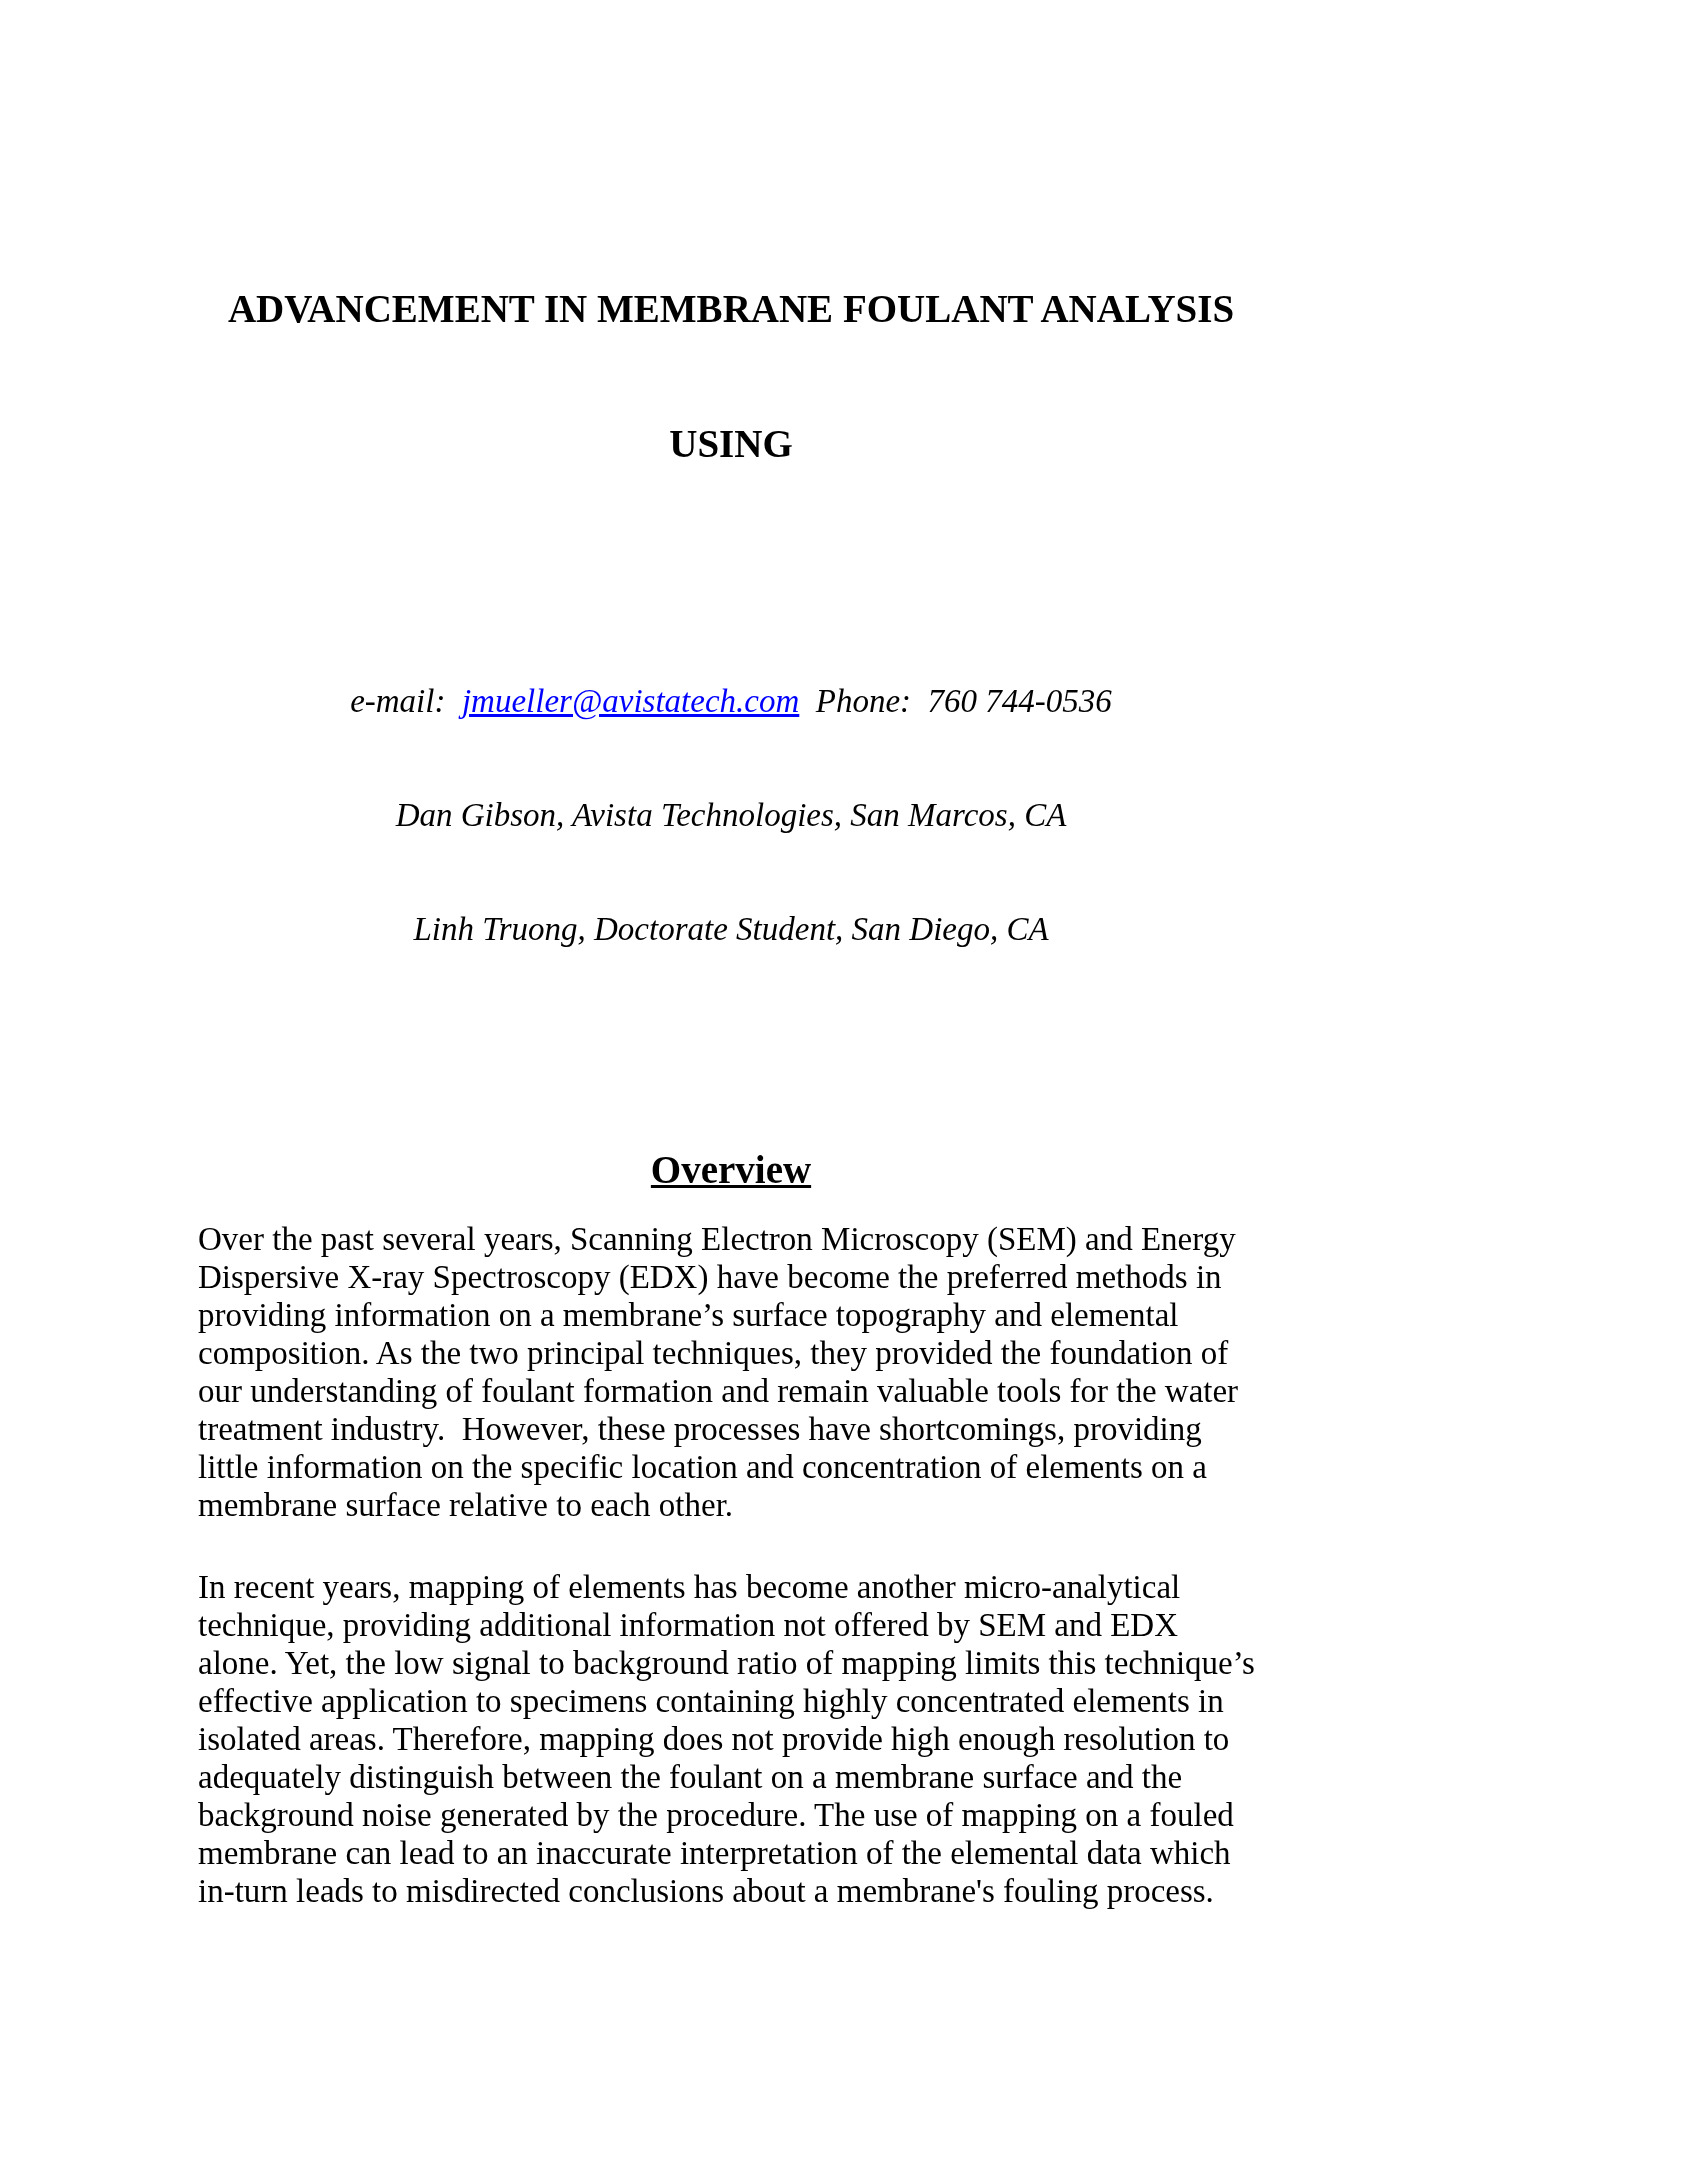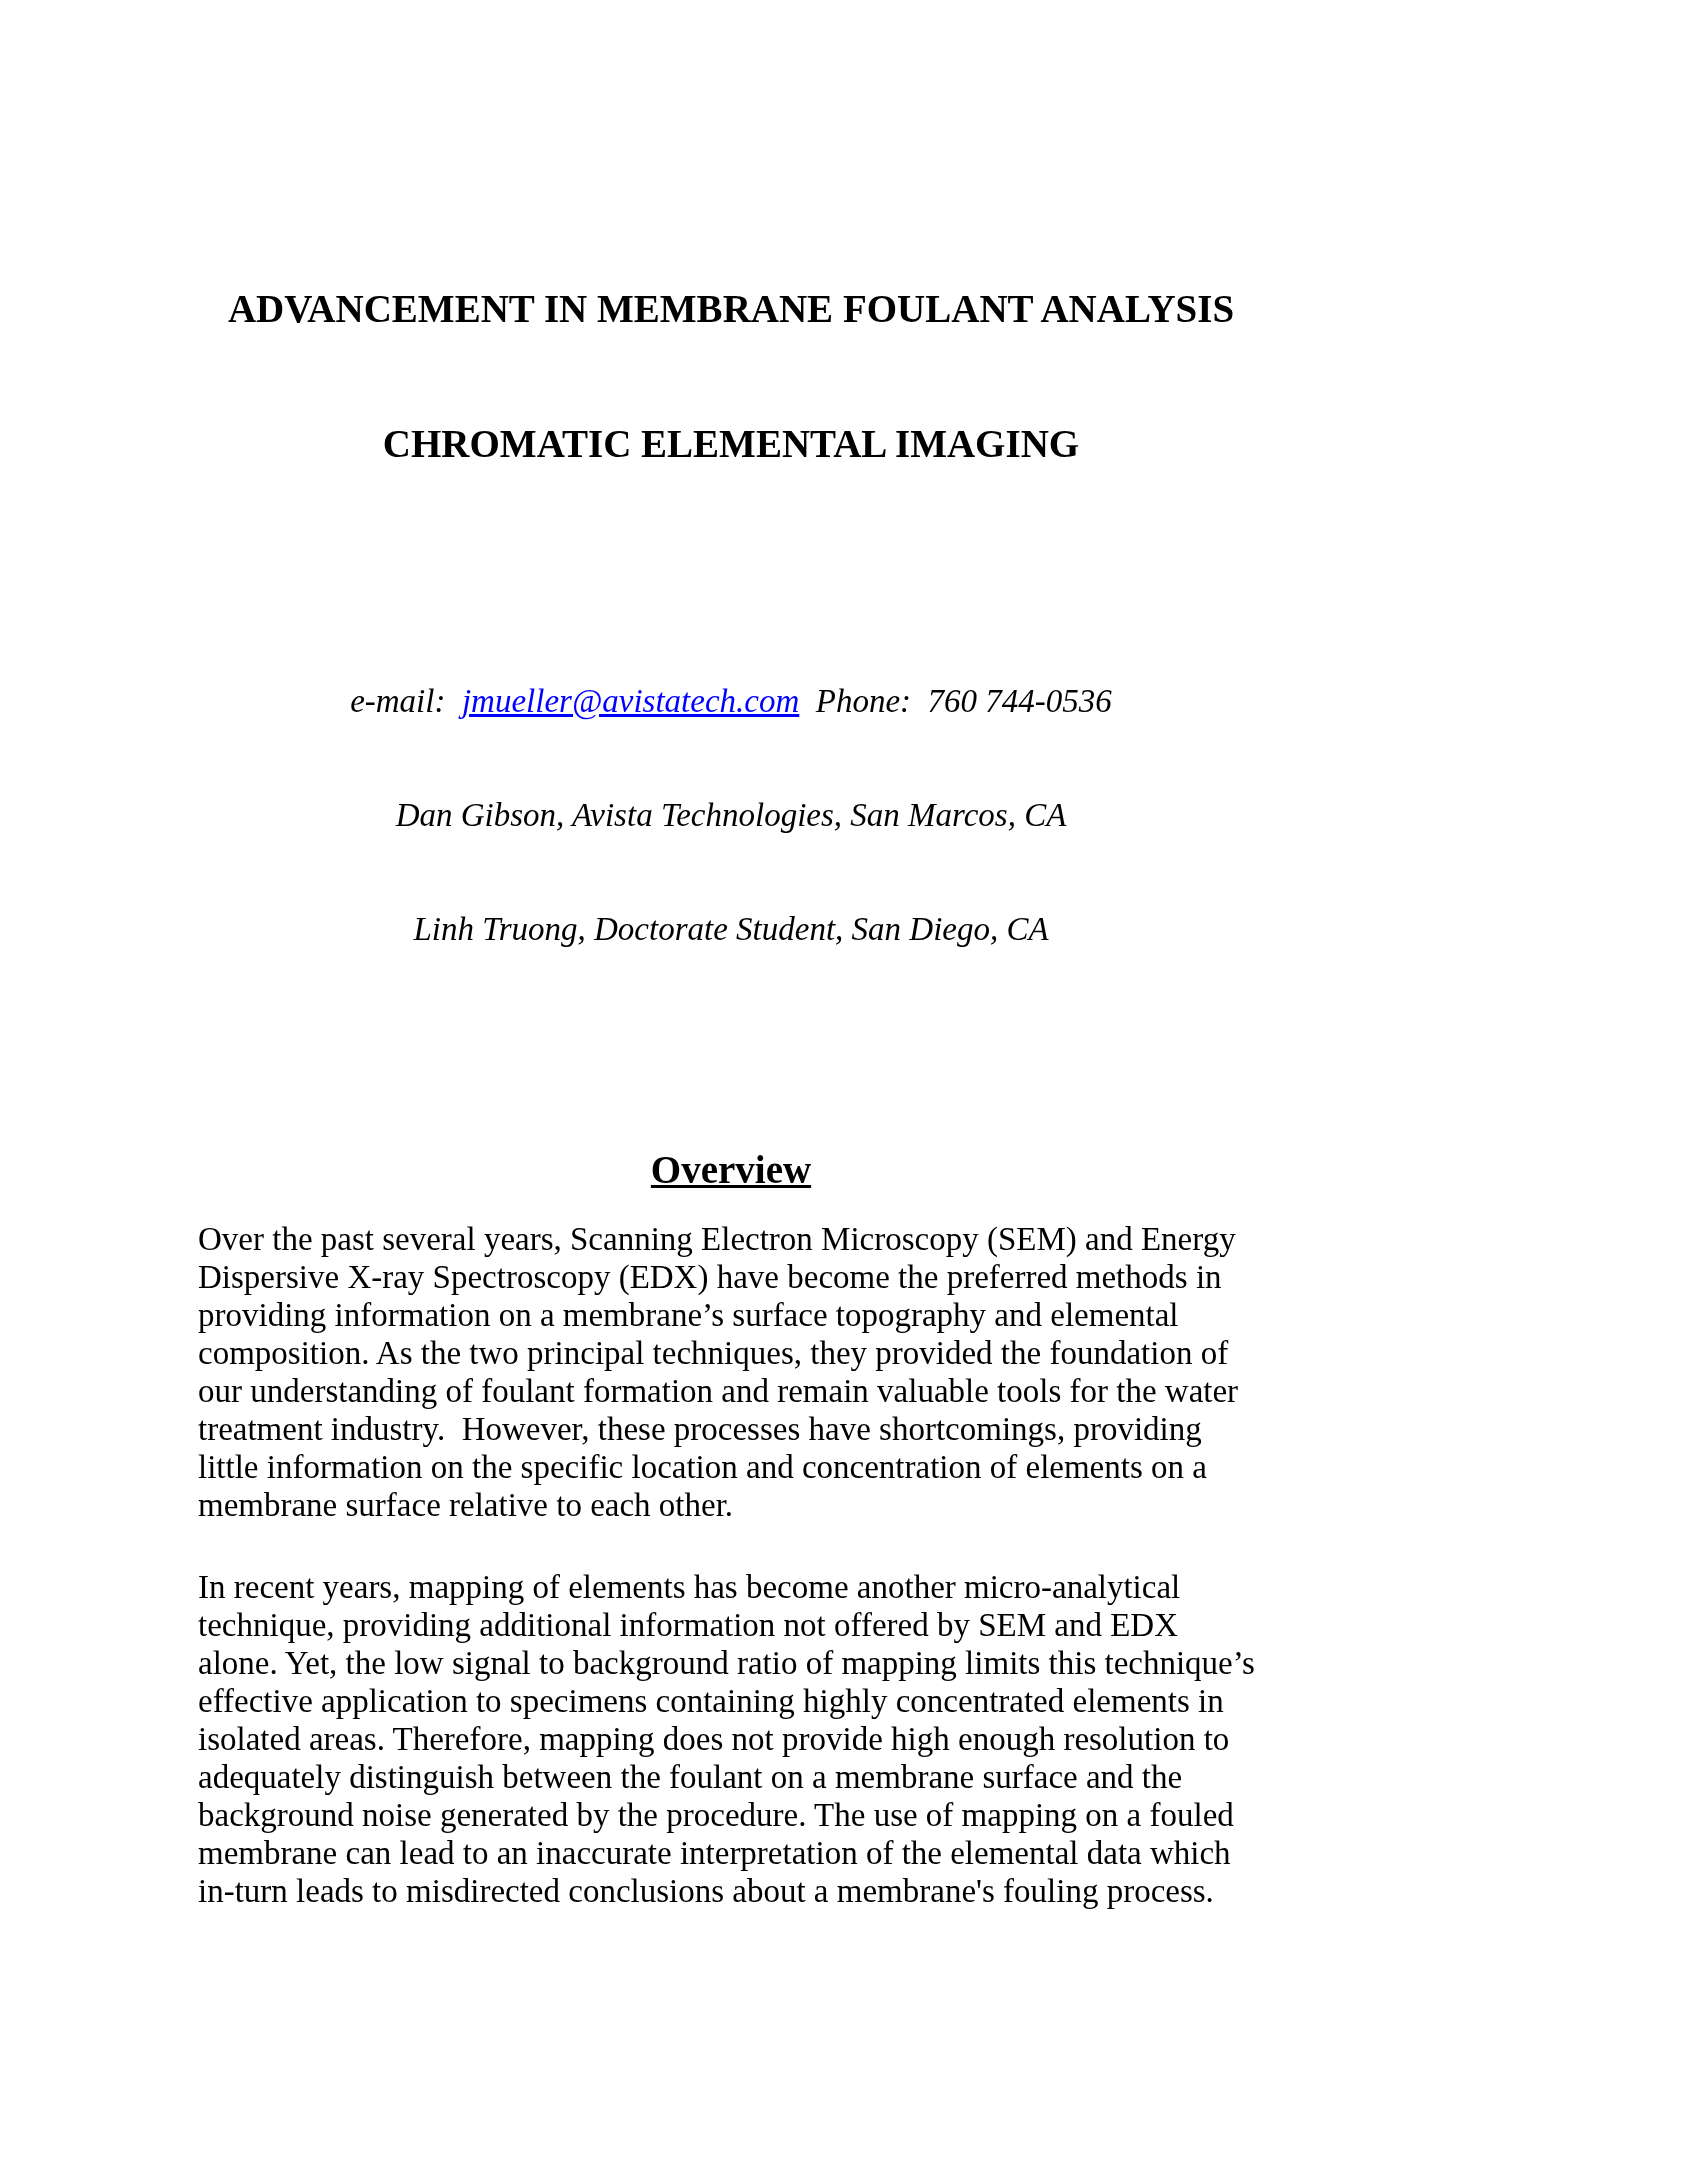--- a/index.html
+++ b/index.html
@@ -61,21 +61,21 @@
     margin-top: 28px;
   }
 </style>
 </head>
 <body>
 
 <main class="page">
 
   <header class="title-block">
     <div>ADVANCEMENT IN MEMBRANE FOULANT ANALYSIS</div>
-    <div>CHROMATIC ELEMENTAL IMAGING</div>
+    <div>USING</div>
   </header>
 
   <section class="authors">
     <div><span>e-mail:  </span><a class="email-link" href="#">jmueller@avistatech.com</a><span>  Phone:  760 744-0536</span></div>
     <div>Dan Gibson, Avista Technologies, San Marcos, CA</div>
     <div>Linh Truong, Doctorate Student, San Diego, CA</div>
   </section>
 
   <h2 class="section-heading">Overview</h2>
 

